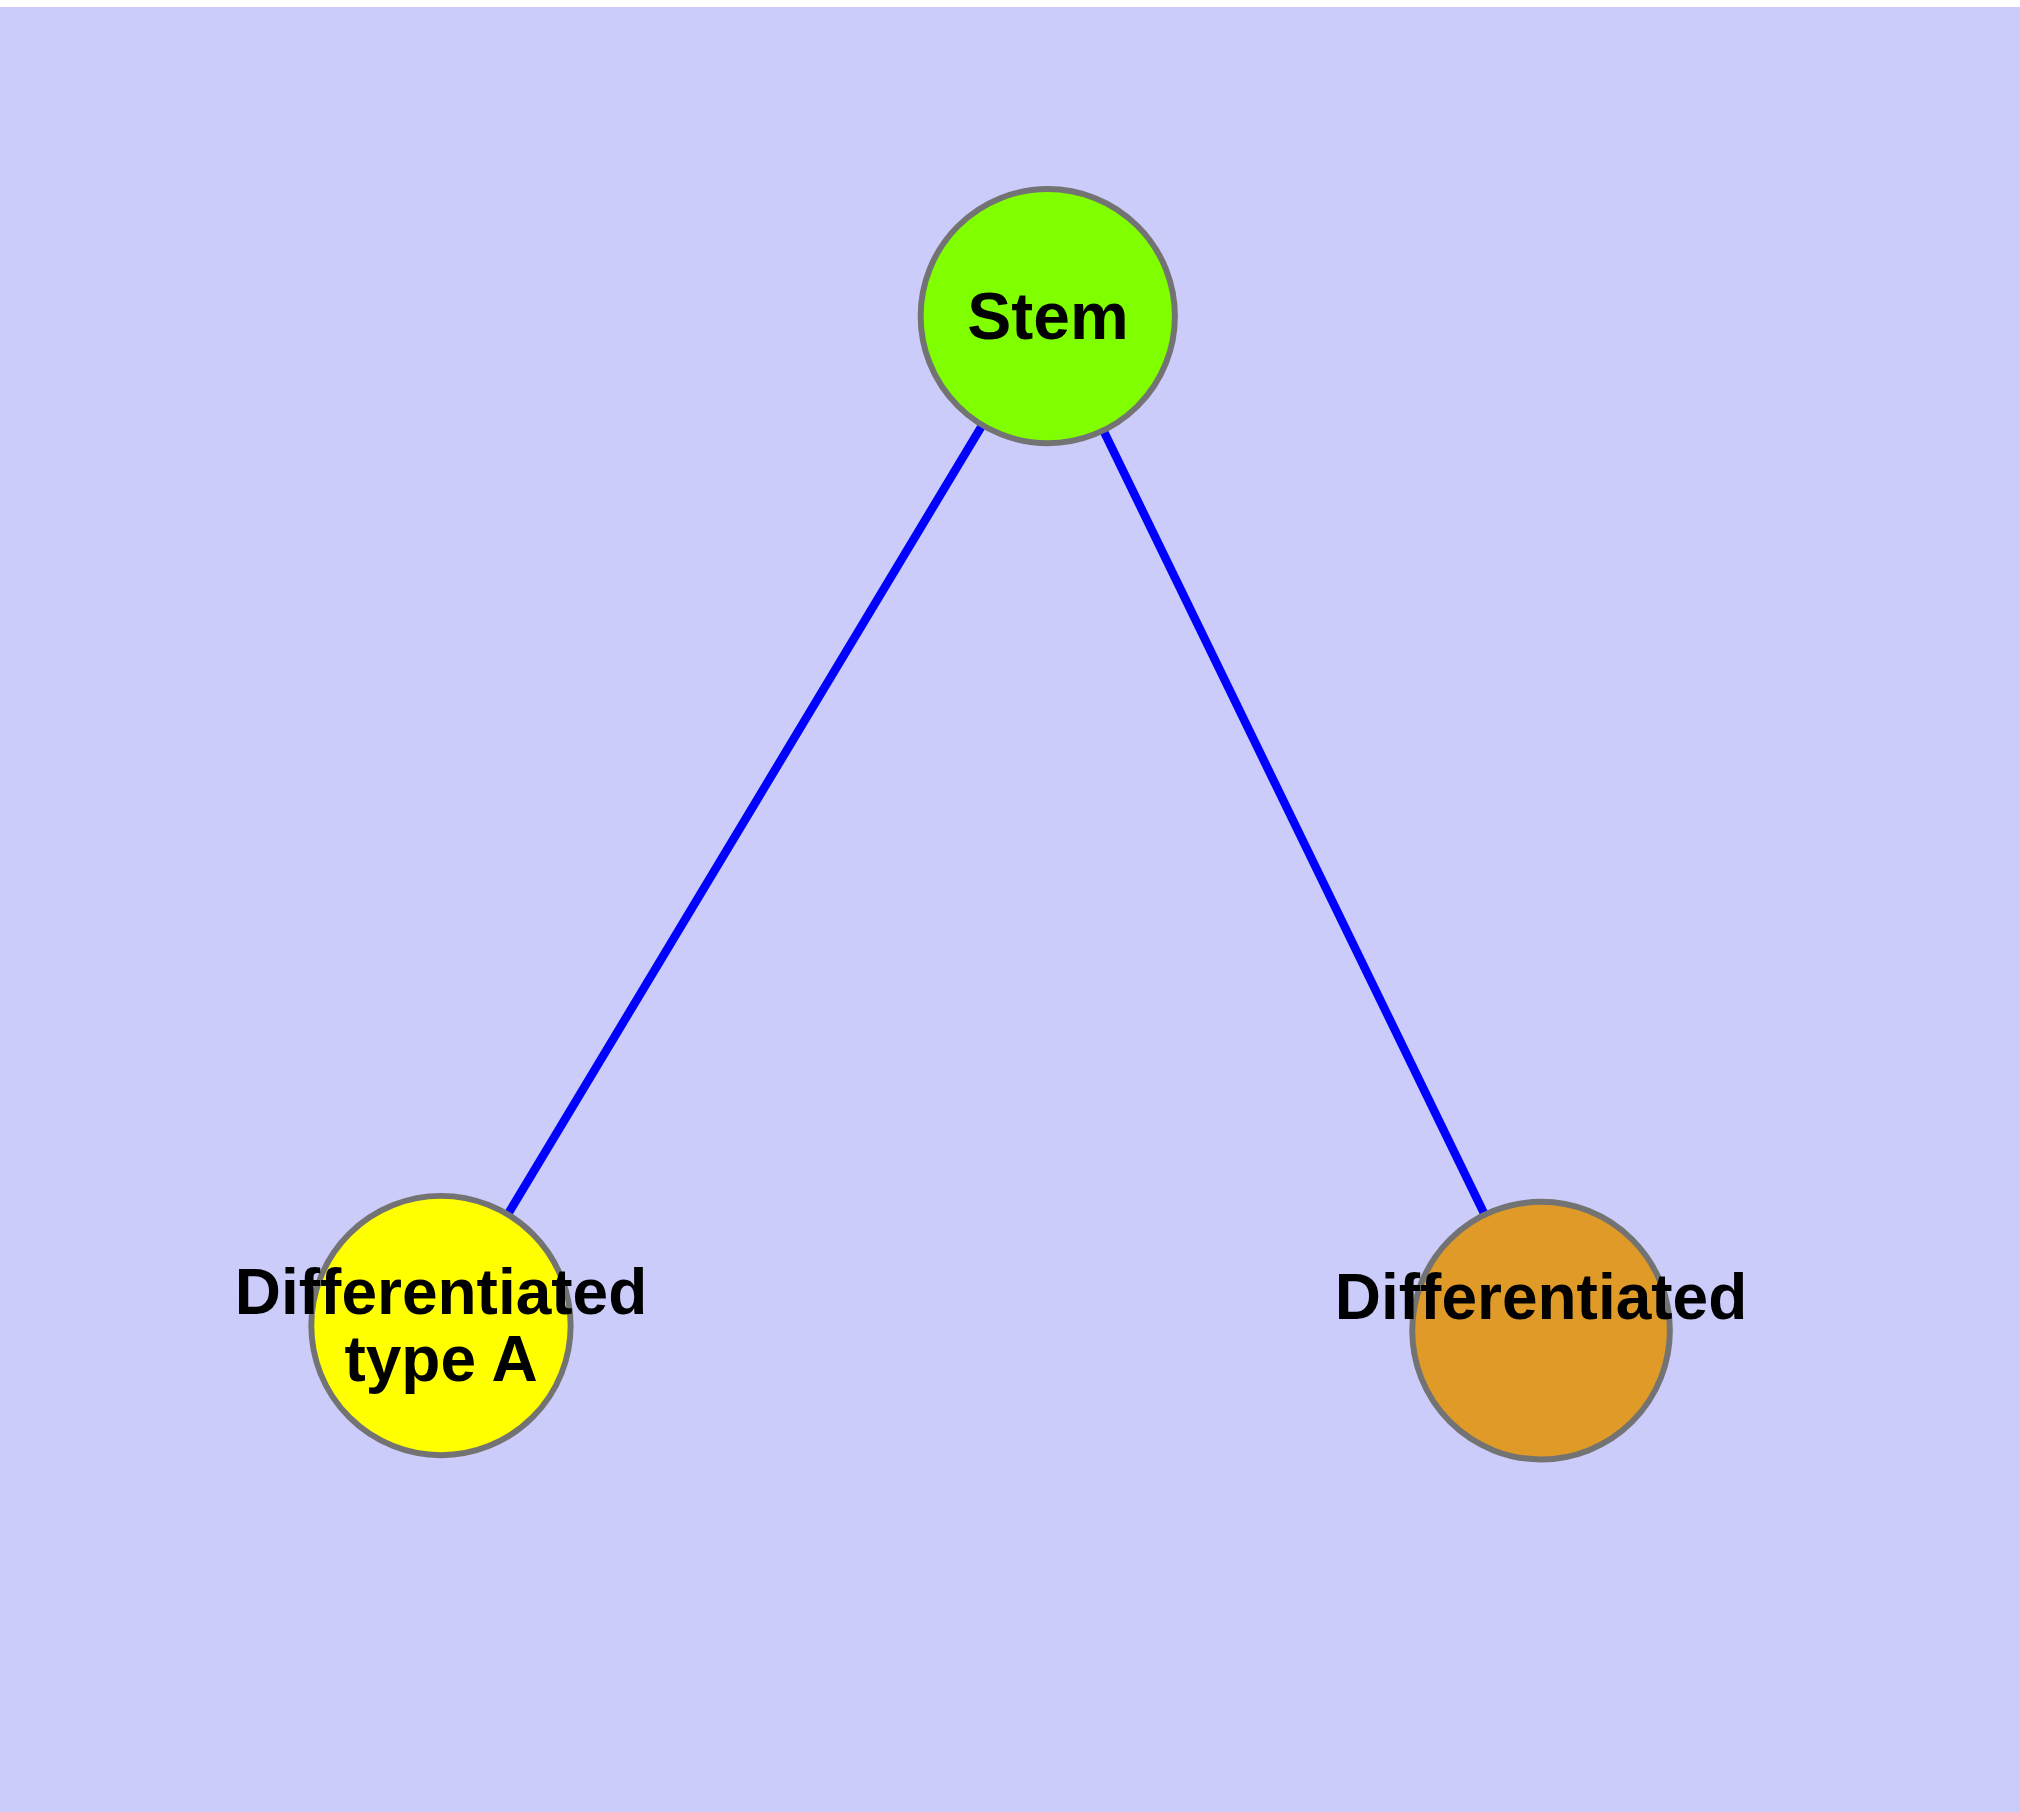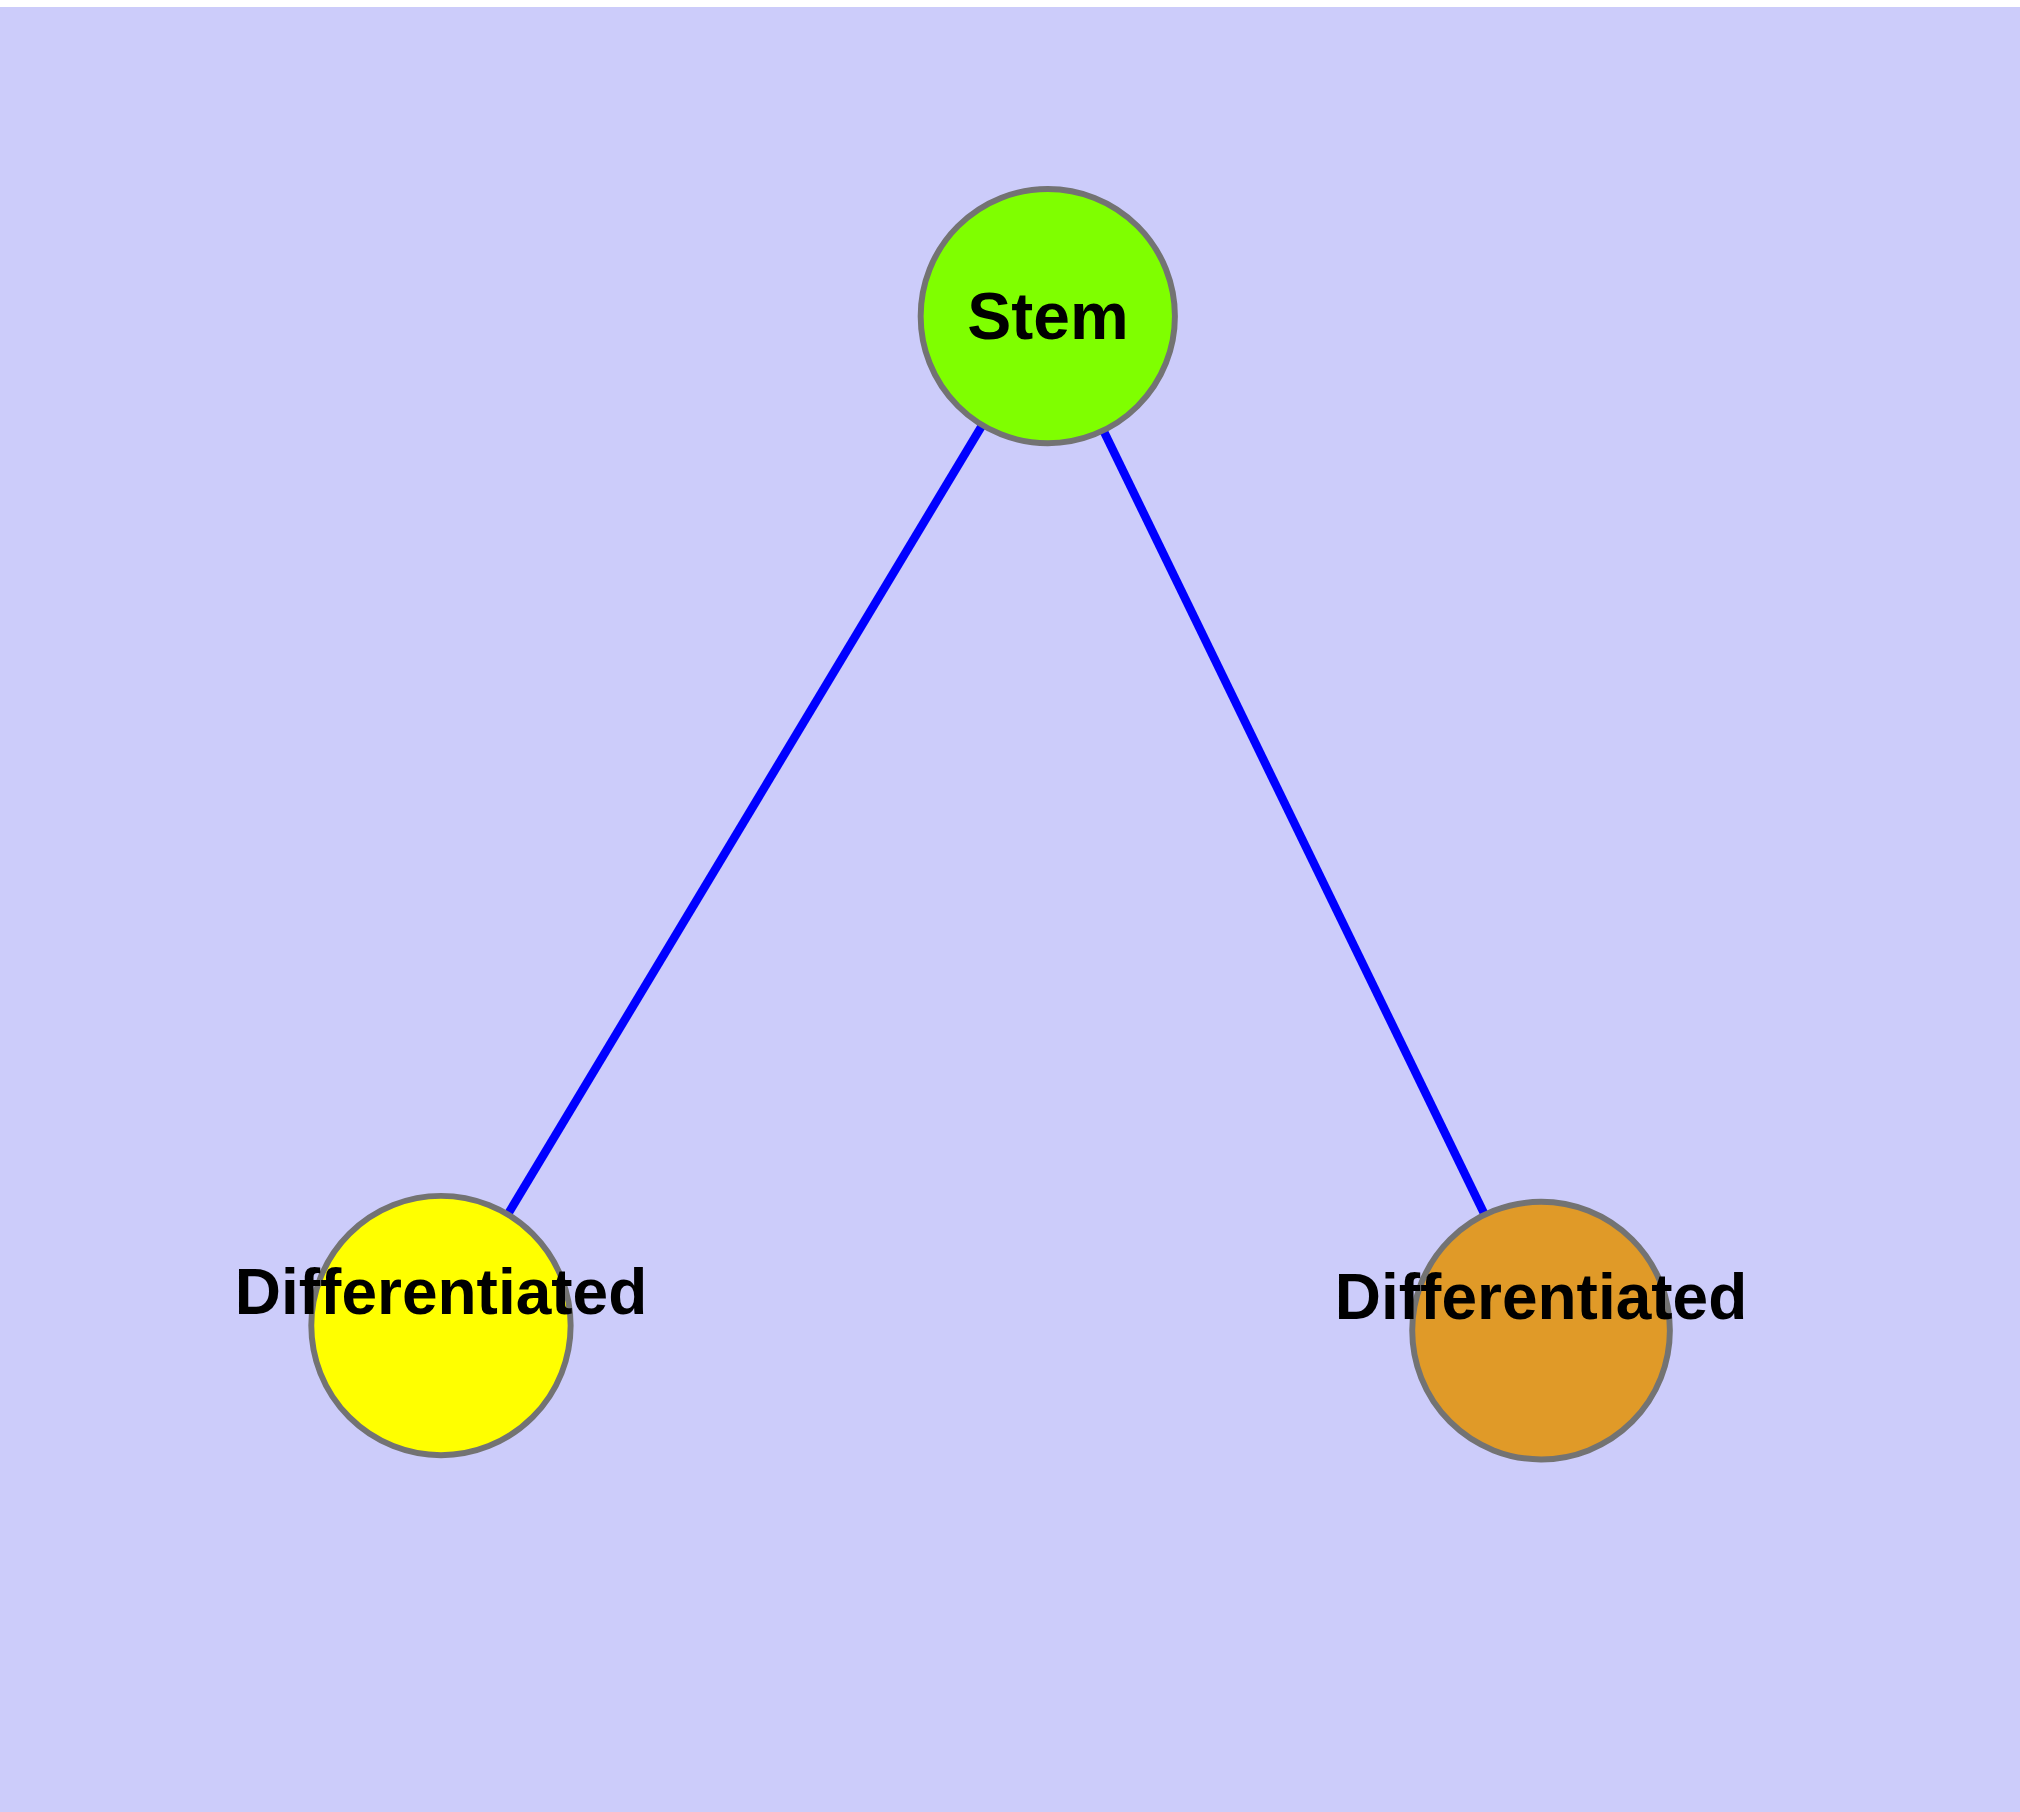--- a/index.html
+++ b/index.html
@@ -74,18 +74,18 @@
     </g>
     <g>
       <circle class="graph-node" cx="1236" cy="373" r="150" fill="#7fff00" stroke="#737373" stroke-width="7"></circle>
       <circle class="graph-node" cx="520" cy="1564" r="153" fill="#ffff00" stroke="#737373" stroke-width="7"></circle>
       <circle class="graph-node" cx="1818" cy="1570" r="152" fill="#e09a28" stroke="#737373" stroke-width="7"></circle>
     </g>
   </svg>
 
   <div class="node-label" id="label-stem" style="color: rgb(0, 0, 0); left: 709px; top: 282px;"><span>Stem</span></div>
 
-  <div class="node-label" id="label-diff-a" style="color: rgb(0, 0, 0); left: 102px; top: 1259px;"><div>Differentiated</div></div>
+  <div class="node-label" id="label-diff-a" style="color: rgb(0, 0, 0); left: 102px; top: 1259px;"><div>Differentiated</div><div>type A</div></div>
 
   <div class="node-label" id="label-diff-b" style="color: rgb(0, 0, 0); left: 1202px; top: 1264px;"><div>Differentiated</div></div>
 
 </div>
 
 
 </body></html>

